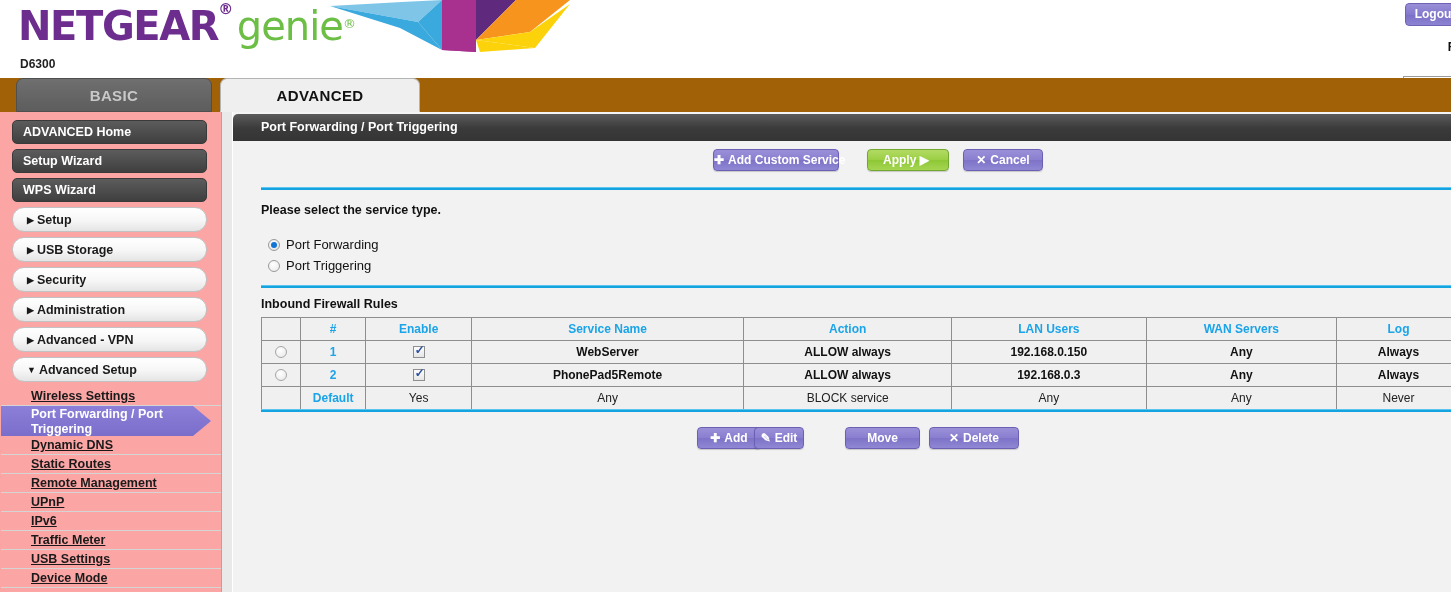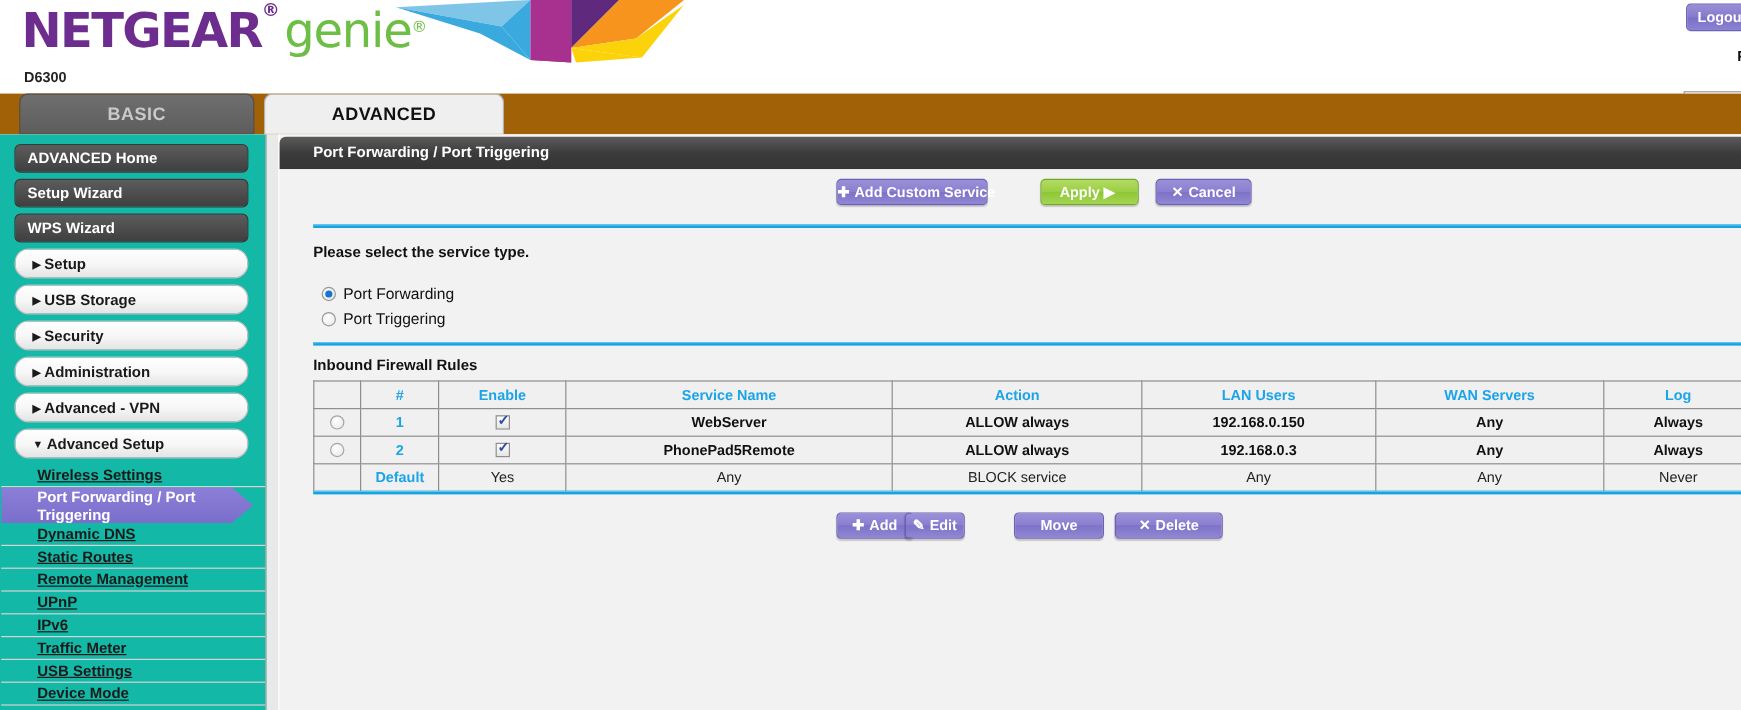--- a/index.html
+++ b/index.html
@@ -162,21 +162,21 @@
     height: 480px;
     background: #e9e9e9;
   }
 
   
   #sidebar {
     position: absolute;
     left: 0; top: 0;
     width: 222px;
     height: 480px;
-    background: #14b8a6;
+    background: #fca5a5;
     border-right: 1px solid #a8a8a8;
     padding-top: 8px;
   }
   .nav-dark {
     position: relative;
     margin: 0 14px 5px 12px;
     height: 24px;
     border-radius: 5px;
     background: linear-gradient(to bottom, #5c5c5c 0%, #3f3f3f 100%);
     border: 1px solid #3a3a3a;
@@ -286,21 +286,21 @@
     white-space: nowrap;
     cursor: pointer;
     border: 1px solid #6b60b4;
     background: linear-gradient(to bottom, #9a90d8 0%, #8a7fd0 48%, #7d72c7 50%, #9087d4 100%);
     box-shadow: 0 1px 1px rgba(0,0,0,0.18);
   }
   .btn.green {
     border: 1px solid #72a832;
     background: linear-gradient(to bottom, #b2db63 0%, #9ccf45 48%, #8dc734 50%, #a6d552 100%);
   }
-  #btn-add-custom-service { left: 464px; top: 6px; width: 126px; }
+  #btn-add-custom-service { left: 480px; top: 6px; width: 126px; }
   #btn-apply { left: 634px; top: 6px; width: 82px; }
   #btn-cancel { left: 730px; top: 6px; width: 80px; }
 
   .btn .gly { font-weight: bold; margin-right: 4px; }
 
   
   .hr-blue {
     position: absolute;
     left: 28px;
     width: 1191px;

